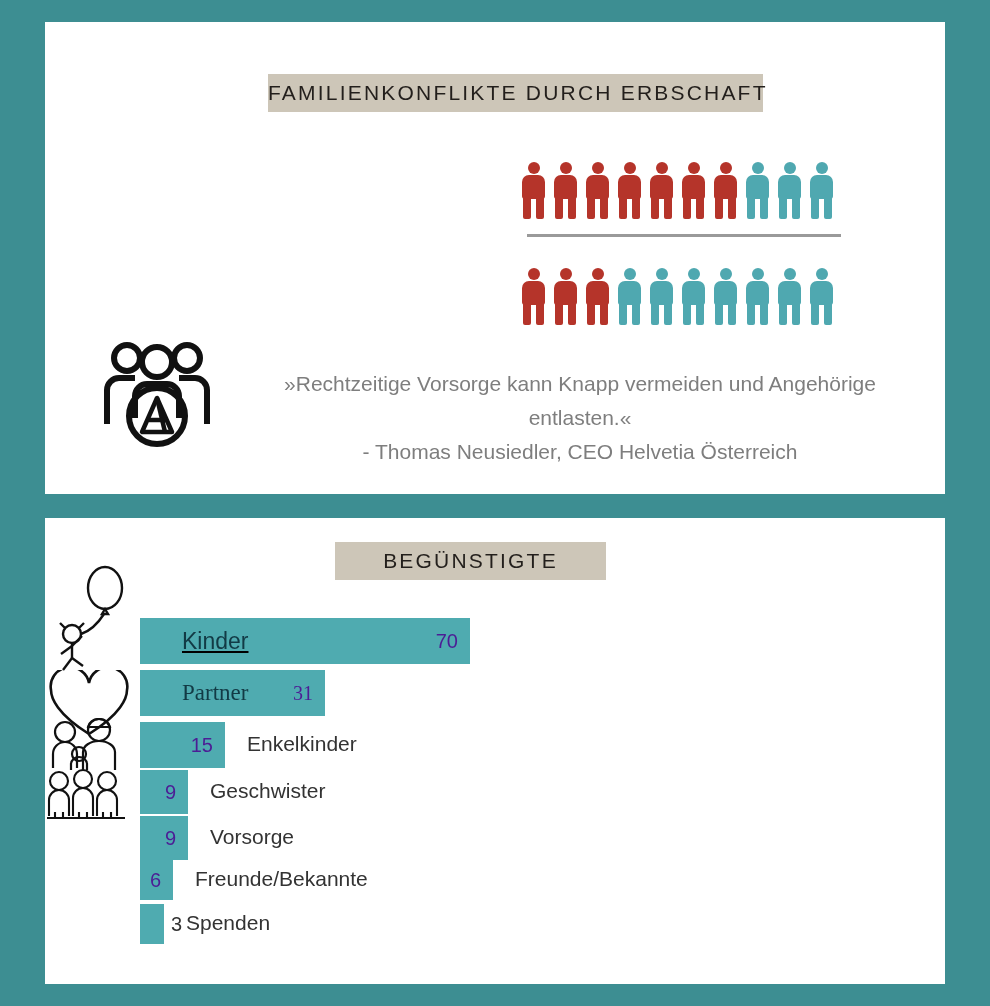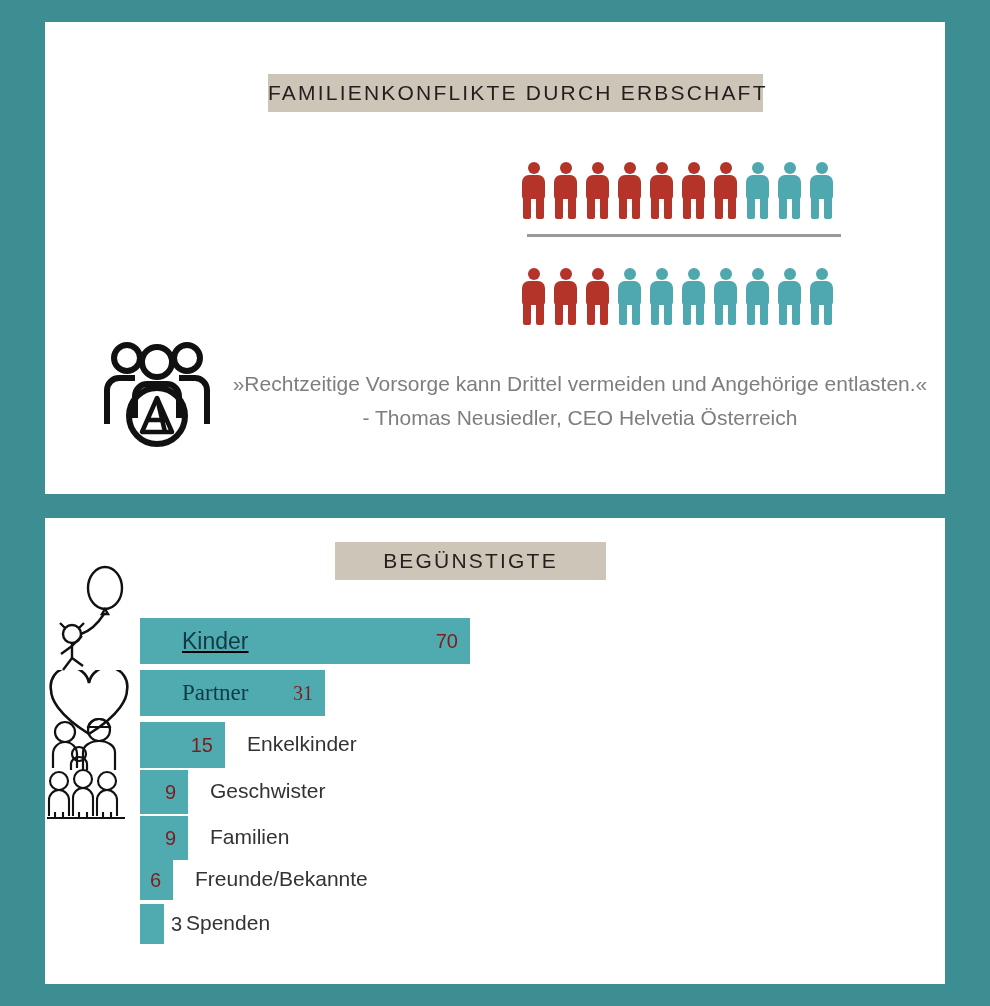--- a/index.html
+++ b/index.html
@@ -85,21 +85,21 @@
   .bar{
     position:relative;
     background:#4fabb0;
     display:flex;align-items:center;
     box-sizing:border-box;
   }
   .bar-inside-label{
     color:#123a45;font-size:23px;font-weight:400;padding-left:42px;white-space:nowrap;
   }
   .bar-value{
-    color:#7f1d1d;font-size:20px;position:absolute;
+    color:#4c1d95;font-size:20px;position:absolute;
   }
   .bar-value.right{right:12px;}
   .bar-outside-label{
     position:absolute;color:#333;font-size:21px;font-weight:300;white-space:nowrap;
   }
   .bar-value.outside{color:#333;}
 
   
   #benef-text{
     position:absolute;left:495px;top:128px;width:390px;
@@ -256,21 +256,21 @@
       </g>
       <g fill="none" stroke="#111" stroke-width="4.5" stroke-linejoin="round">
         <path d="M60 66 L45 100 L75 100 Z"></path>
         <path d="M60 66 L68 100"></path>
         <path d="M52 88 L70 88"></path>
       </g>
     </svg>
   </div>
 
   <div id="quote-block">
-    <div>»Rechtzeitige Vorsorge kann Drittel vermeiden und Angehörige entlasten.«</div>
+    <div>»Rechtzeitige Vorsorge kann Knapp vermeiden und Angehörige entlasten.«</div>
     <div>- Thomas Neusiedler, CEO Helvetia Österreich</div>
   </div>
 </div>
 
 <div class="panel" id="panel-bottom">
 
   <div class="banner" id="banner-bottom">BEGÜNSTIGTE</div>
 
   <div id="chart">
       <div class="bar-row" style="top: 100px;">
@@ -291,21 +291,21 @@
           <span class="bar-value right">15</span>
         </div>
       </div>
       <div class="bar-row" style="top: 252px;">
         <span class="bar-outside-label" style="left: 70px; top: 9px;">Geschwister</span>
         <div class="bar" style="width: 48px; height: 44px; background: rgb(79, 171, 176);">
           <span class="bar-value right">9</span>
         </div>
       </div>
       <div class="bar-row" style="top: 298px;">
-        <span class="bar-outside-label" style="left: 70px; top: 9px;">Familien</span>
+        <span class="bar-outside-label" style="left: 70px; top: 9px;">Vorsorge</span>
         <div class="bar" style="width: 48px; height: 44px; background: rgb(79, 171, 176);">
           <span class="bar-value right">9</span>
         </div>
       </div>
       <div class="bar-row" style="top: 342px;">
         <span class="bar-outside-label" style="left: 55px; top: 7px;">Freunde/Bekannte</span>
         <div class="bar" style="width: 33px; height: 40px; background: rgb(79, 171, 176);">
           <span class="bar-value right">6</span>
         </div>
       </div>

